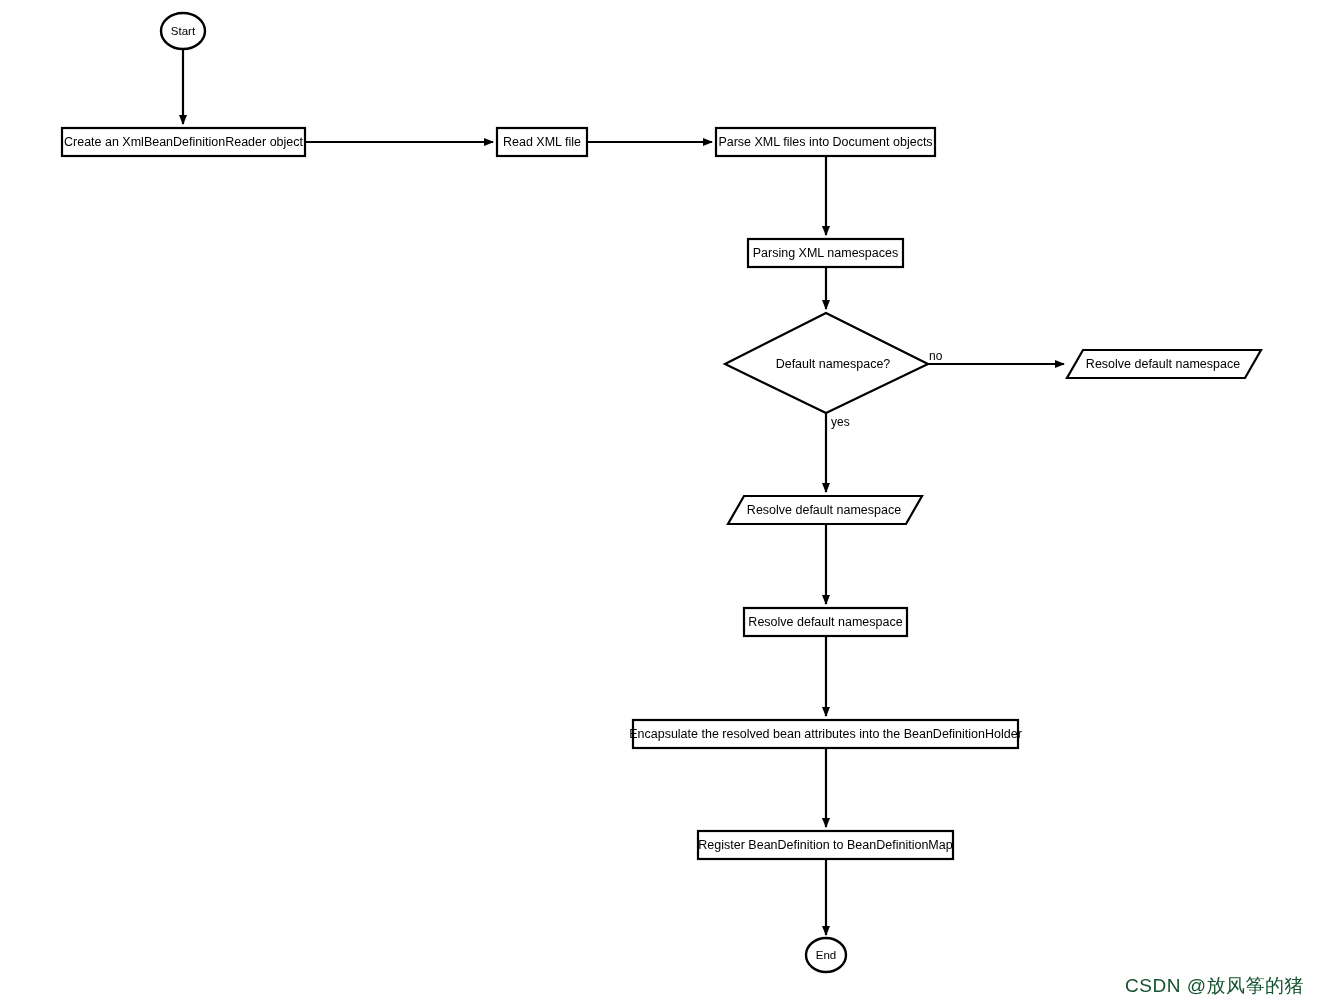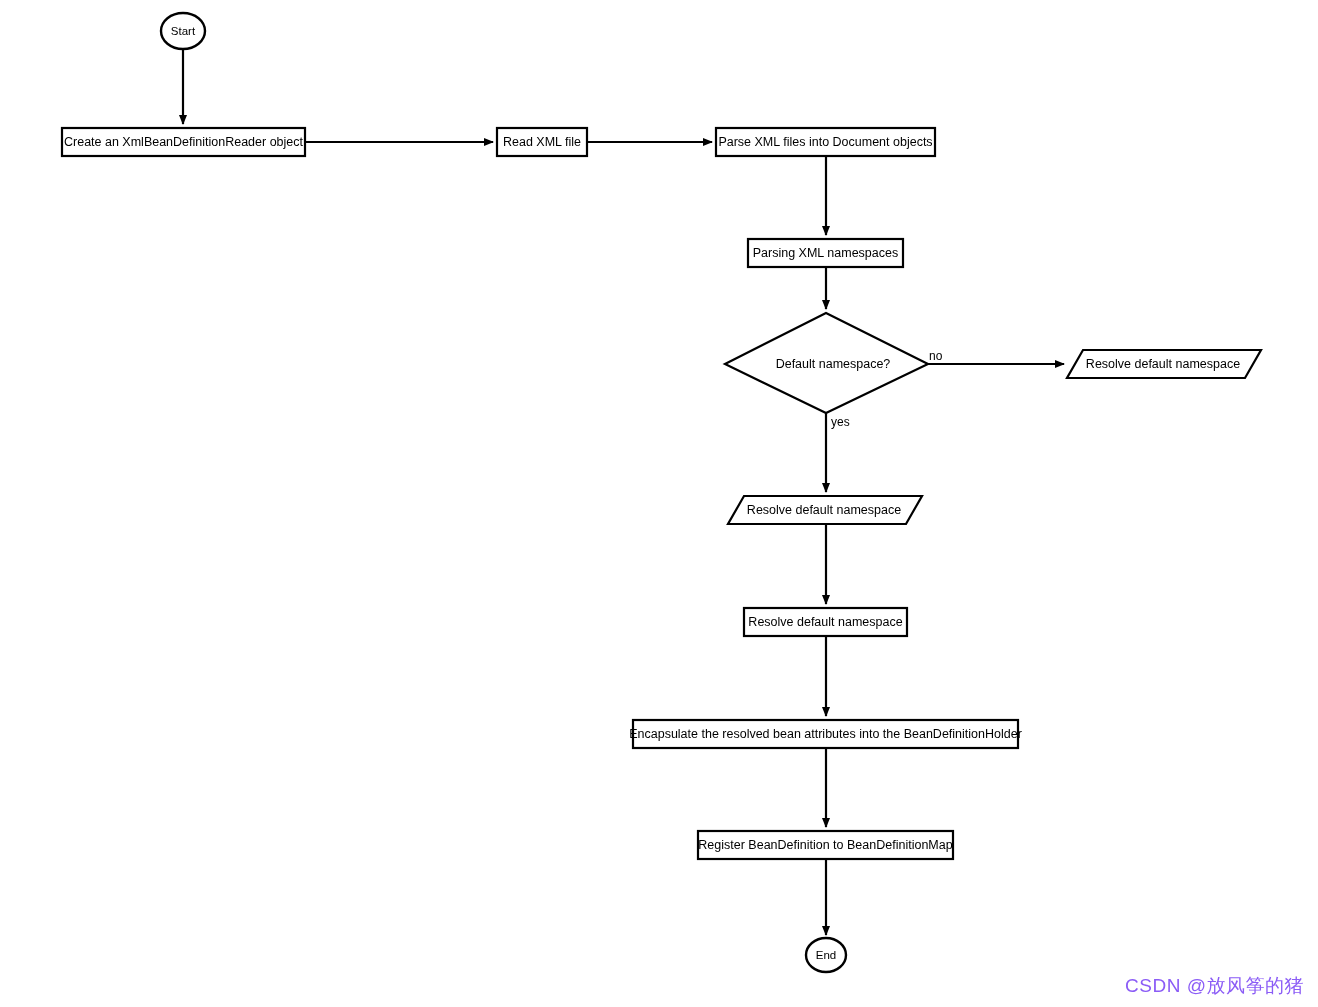--- a/index.html
+++ b/index.html
@@ -54,21 +54,21 @@
   }
   .connector {
     stroke: #000000;
     stroke-width: 2.2;
     fill: none;
   }
   .watermark {
     position: absolute;
     right: 14px;
     bottom: 8px;
-    color: #8b5cf6;
+    color: #14532d;
     font-size: 19px;
     font-family: "Liberation Sans", sans-serif;
     white-space: nowrap;
     letter-spacing: 0.5px;
   }
 </style>
 </head>
 <body>
 
 <svg id="canvas" viewBox="0 0 1318 1007" xmlns="http://www.w3.org/2000/svg">

